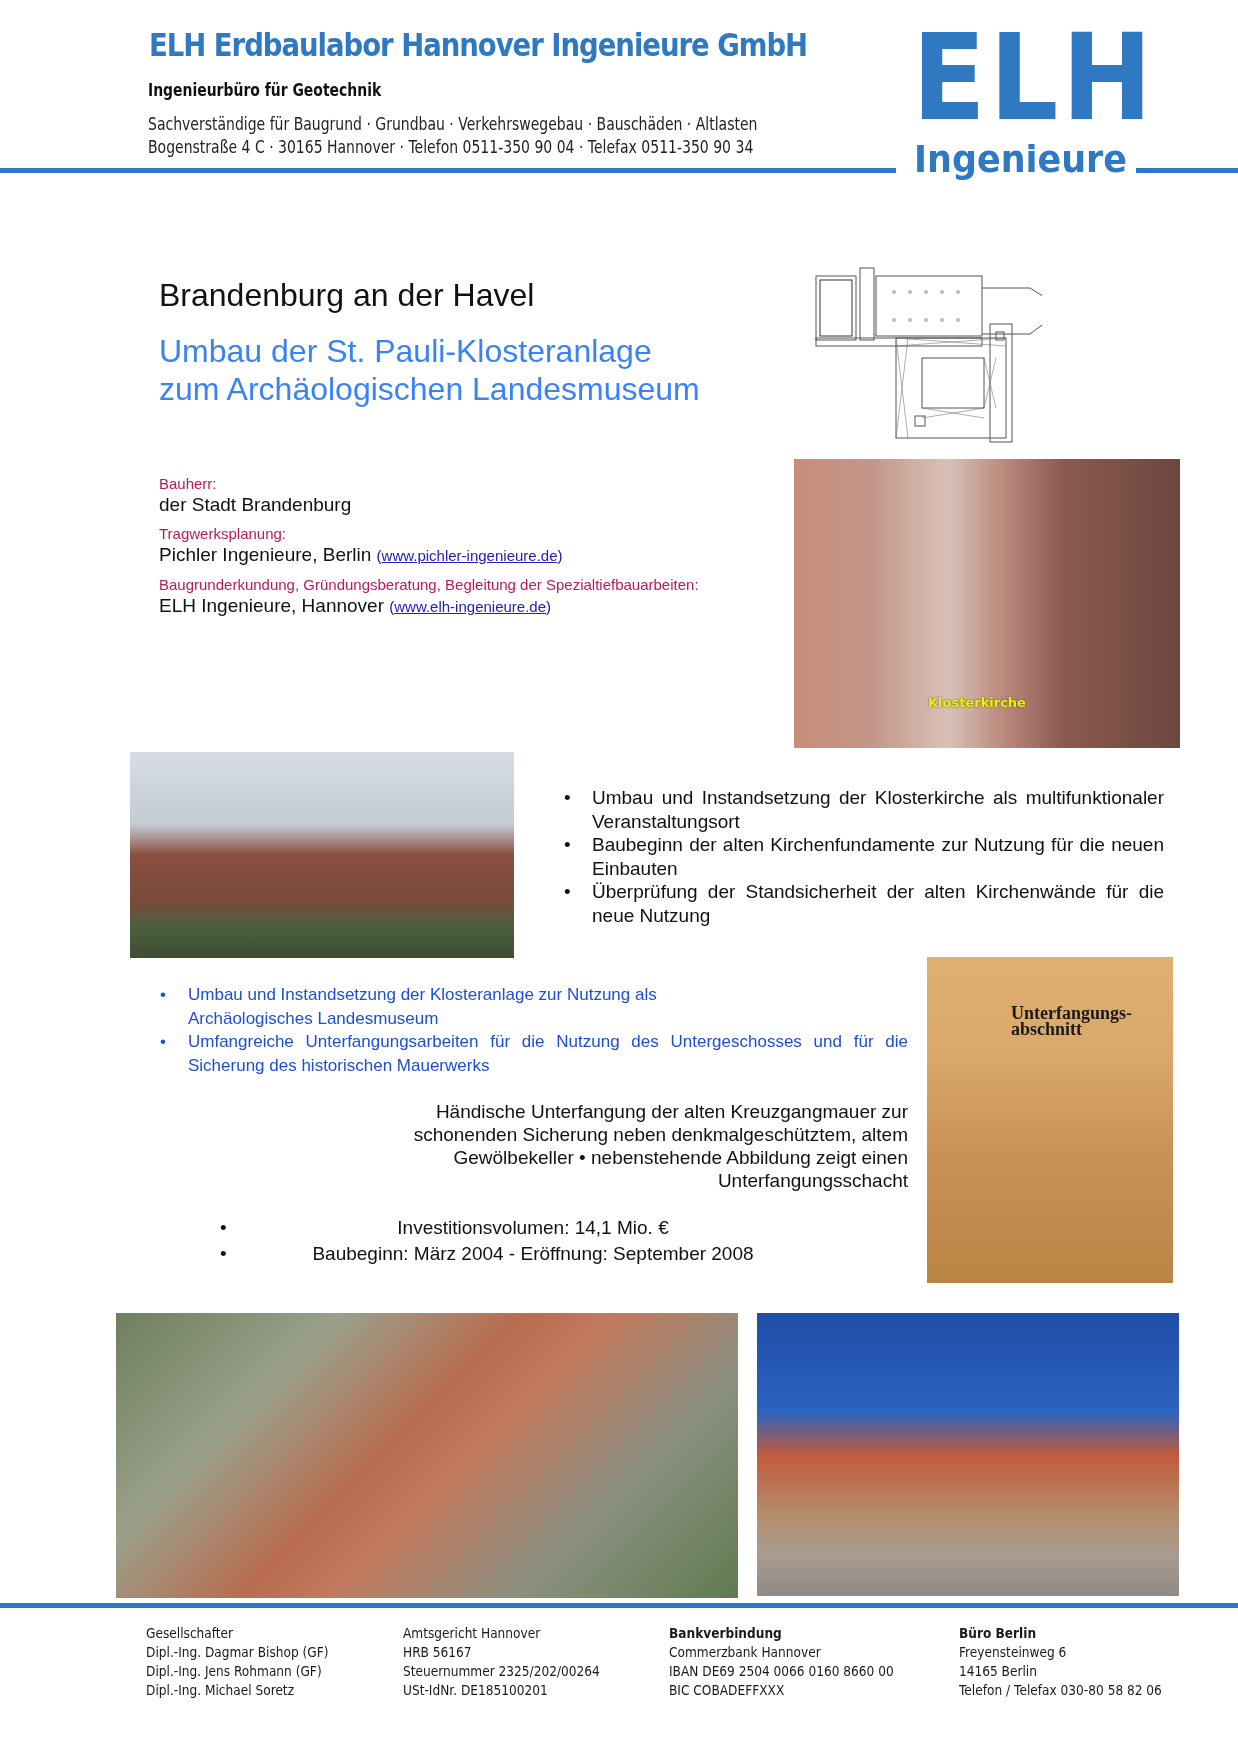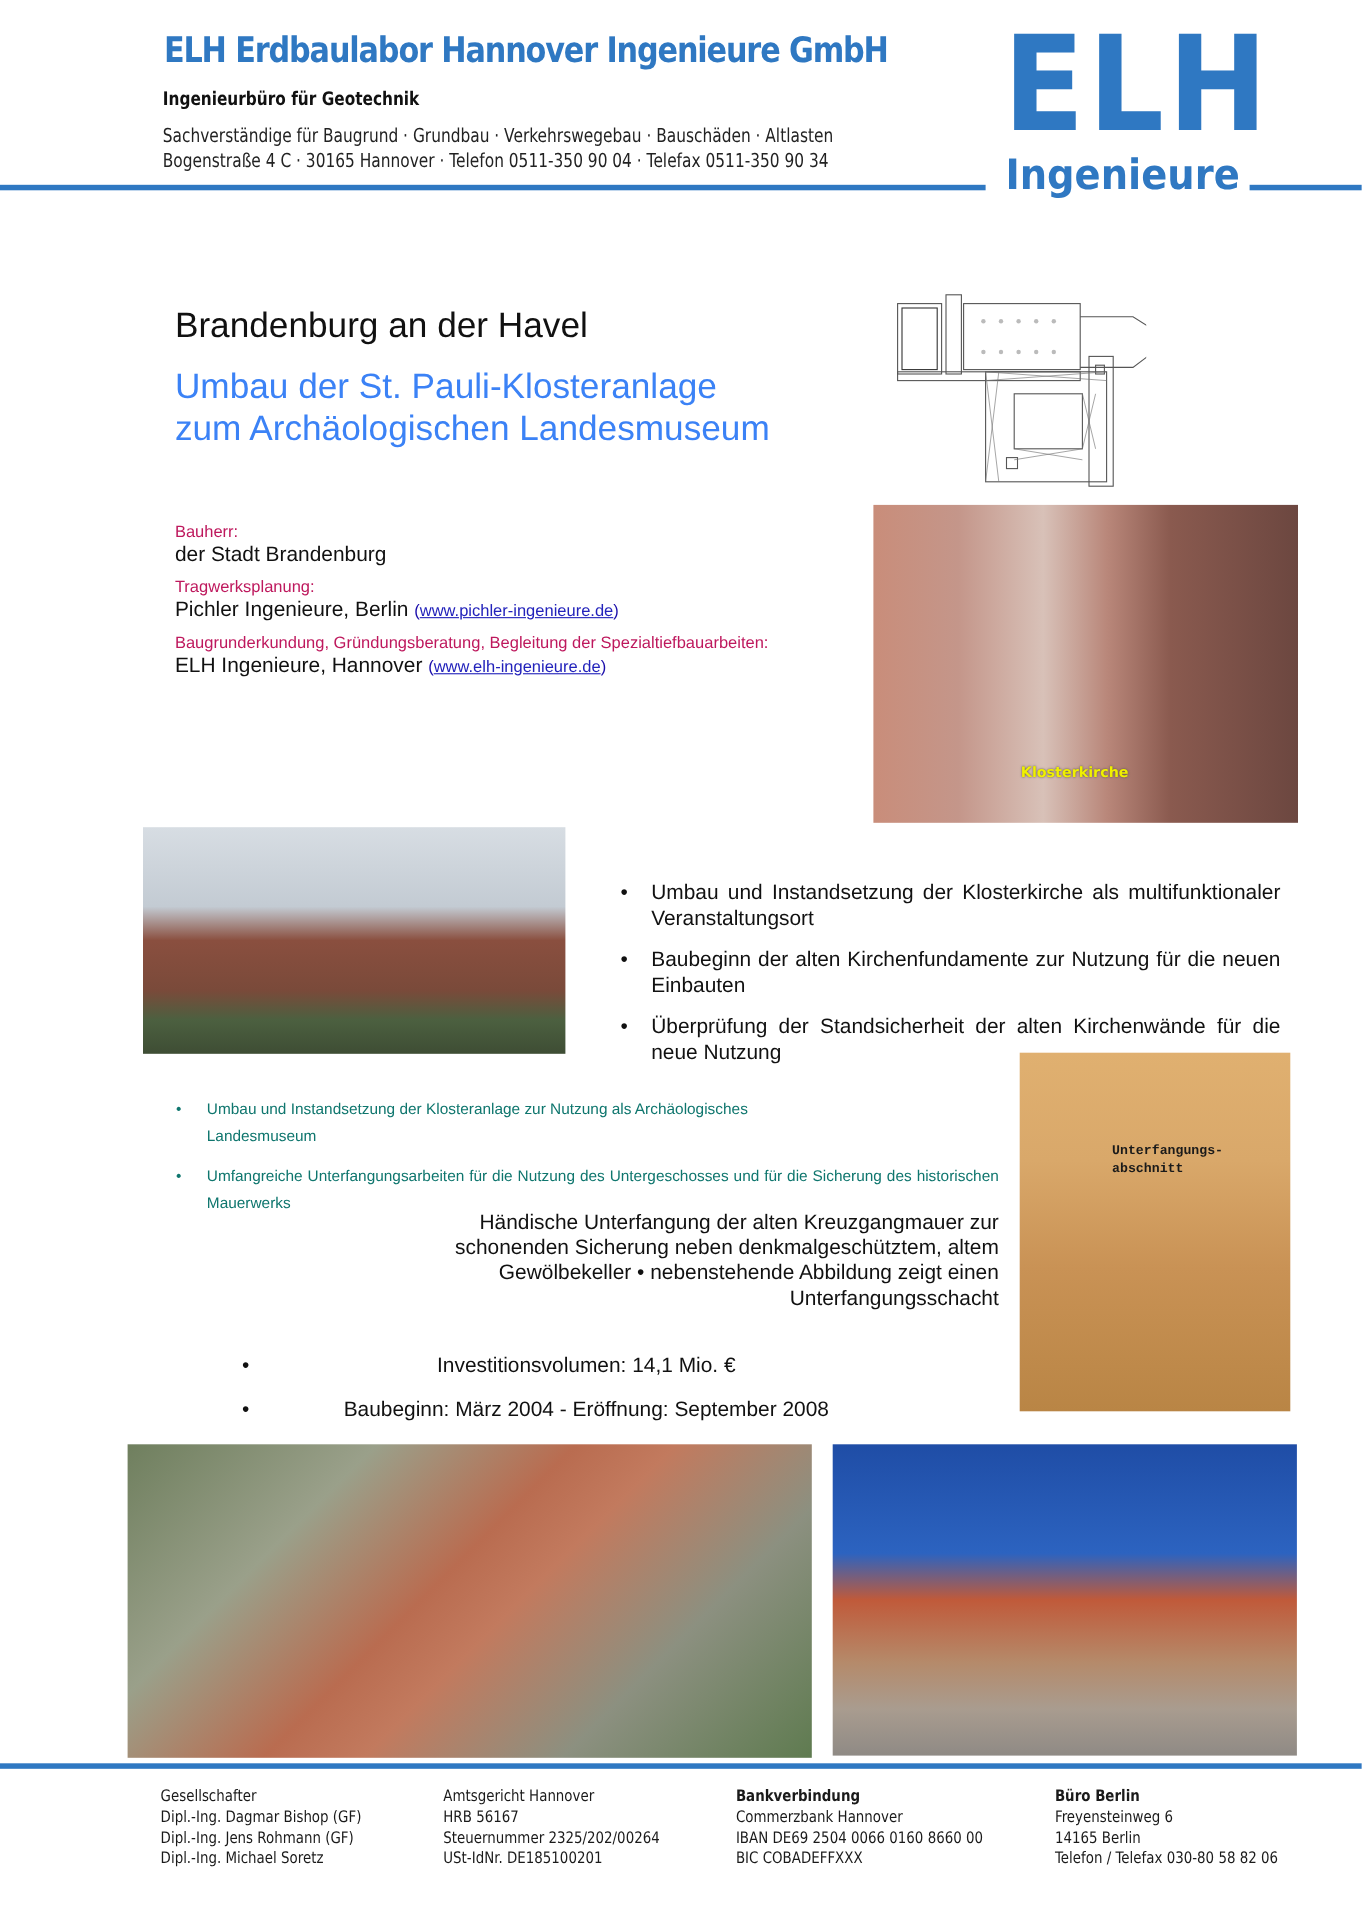--- a/index.html
+++ b/index.html
@@ -30,29 +30,29 @@
   .credit-link { font-size: 15px; color: #1a0dab; }
   .credit-link a { color: #2222bb; text-decoration: underline; }
   .credit-block { margin-bottom: 7px; }
 
   
   .photo { overflow: hidden; }
   .photo-kirche { left: 794px; top: 459px; width: 386px; height: 289px; background: linear-gradient(90deg, #c98d7a 0%, #c4968a 20%, #d8c1b8 40%, #b9877a 55%, #8a5a4f 70%, #6c4740 100%); }
   .photo-label-kirche { left: 134px; top: 236px; font-family: "DejaVu Sans", sans-serif; font-weight: bold; font-size: 13px; color: #f0f000; text-shadow: 0 0 2px #444; }
   .photo-exterior { left: 130px; top: 752px; width: 384px; height: 206px; background: linear-gradient(180deg, #d7dde3 0%, #c3cbd3 35%, #8a4f3f 50%, #7a4a3a 72%, #4c6040 85%, #3e4d34 100%); }
   .photo-schacht { left: 927px; top: 957px; width: 246px; height: 326px; background: linear-gradient(180deg, #e0b070 0%, #d9a86a 30%, #c99255 60%, #b98545 100%); }
-  .photo-label-schacht { left: 84px; top: 48px; font-family: Liberation Mono, monospace; font-weight: bold; font-size: 12px; line-height: 16px; color: #1a1a1a; margin-top: 33px; }
+  .photo-label-schacht { left: 84px; top: 48px; font-family: Liberation Serif, serif; font-weight: bold; font-size: 18px; line-height: 16px; color: #1a1a1a; }
   .photo-aerial { left: 116px; top: 1313px; width: 622px; height: 285px; background: linear-gradient(135deg, #6f7f5e 0%, #9aa08a 25%, #b96c50 45%, #c27a5e 55%, #8c9080 75%, #5f7b50 100%); }
   .photo-church { left: 757px; top: 1313px; width: 422px; height: 283px; background: linear-gradient(180deg, #1f4da6 0%, #2c63c0 35%, #c05a3a 50%, #b58a6a 70%, #a99c8f 85%, #8f8a85 100%); }
 
   
   .bullets-right { left: 562px; top: 786px; width: 602px; font-size: 19px; line-height: 23.5px; color: #111; }
-  .bullets-right li, .bullets-mid li, .bullets-facts li { list-style: none; position: relative; padding-left: 30px; text-align: justify; margin-top: 14px; }
+  .bullets-right li, .bullets-mid li, .bullets-facts li { list-style: none; position: relative; padding-left: 30px; text-align: justify; }
   .bullets-right li::before, .bullets-mid li::before, .bullets-facts li::before { content: "\2022"; position: absolute; left: 2px; top: 0; }
-  .bullets-mid { left: 158px; top: 983px; width: 750px; font-size: 14px; line-height: 23.5px; color: #0f766e; }
+  .bullets-mid { left: 158px; top: 983px; width: 750px; font-size: 17px; line-height: 23.5px; color: #1d4ed8; }
   .bullets-mid li { padding-left: 30px; }
   .caption-right { left: 330px; top: 1100px; width: 578px; font-size: 19px; line-height: 23px; text-align: right; color: #111; }
   .bullets-facts { left: 218px; top: 1215px; width: 600px; font-size: 19px; line-height: 26px; color: #111; }
   .bullets-facts li { text-align: center; }
 
   
   .footer-line { left: 0; top: 1603px; width: 1238px; height: 5px; background: #2f78c2; }
   .footer-col { top: 1624px; font-family: "DejaVu Sans", sans-serif; font-size: 14.5px; line-height: 19px; color: #1a1a1a; transform: scaleX(0.84); transform-origin: left top; white-space: nowrap; }
   .footer-col .bold { font-weight: bold; }
   .fc1 { left: 146px; } .fc2 { left: 403px; } .fc3 { left: 669px; } .fc4 { left: 959px; }

